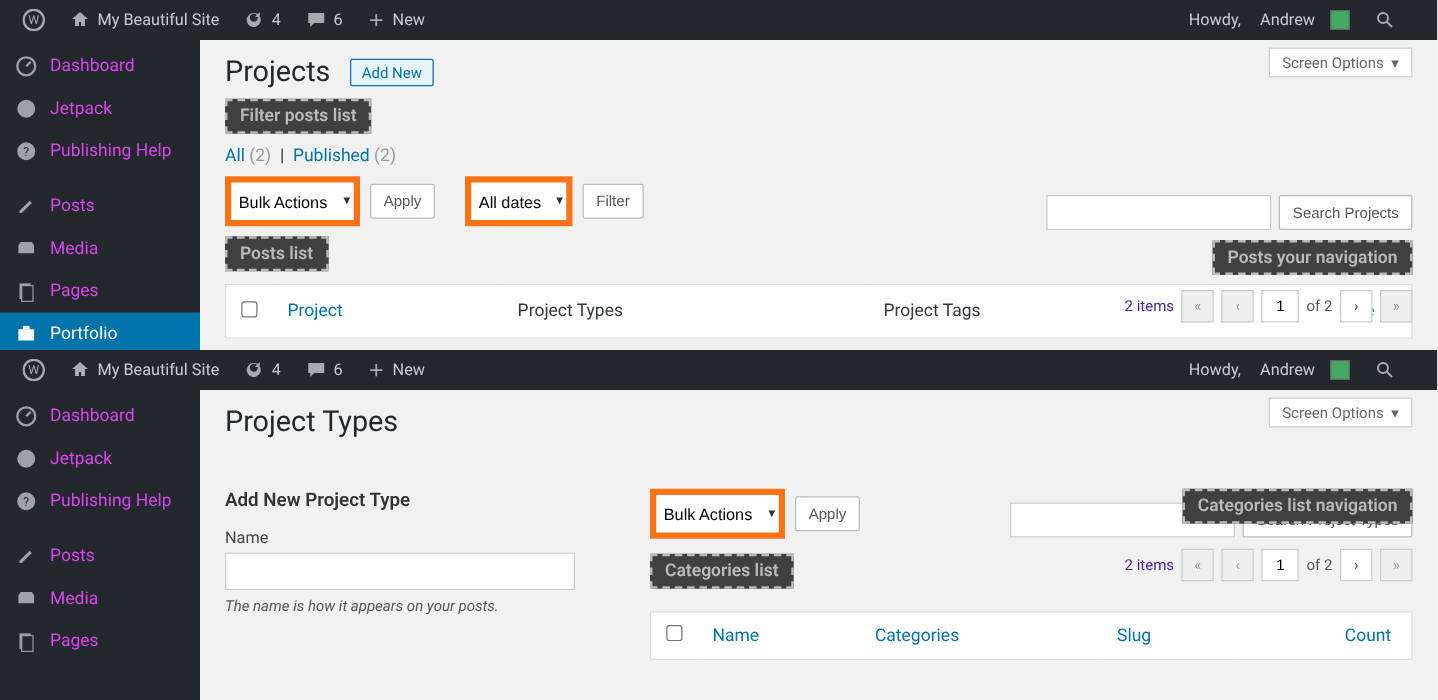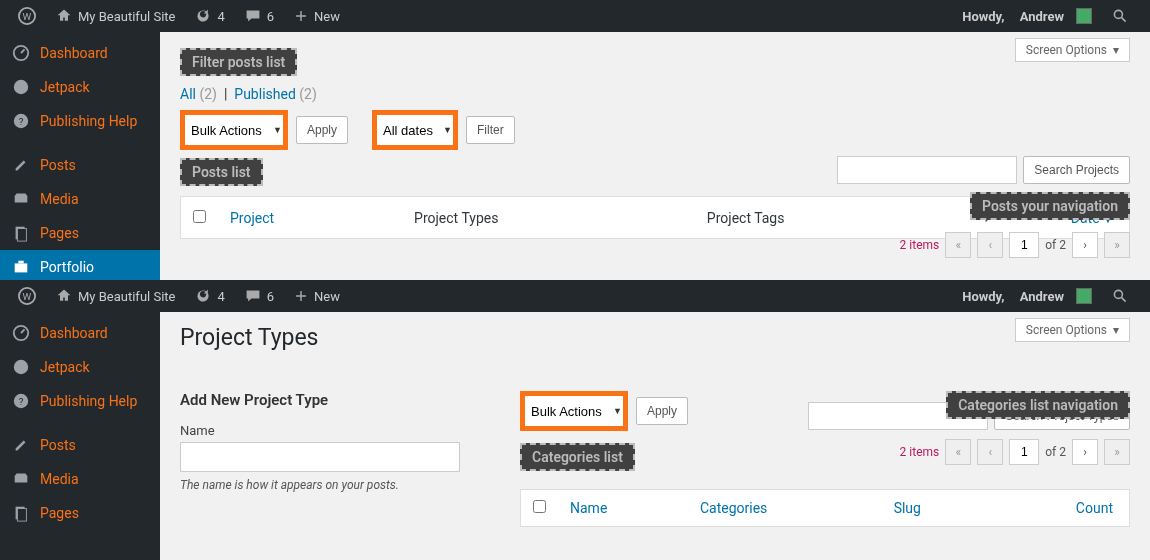--- a/index.html
+++ b/index.html
@@ -6,27 +6,27 @@
   body { font-family: -apple-system, BlinkMacSystemFont, "Segoe UI", Roboto, sans-serif; background: #fff; width: 1150px; }
   .shot { width: 1150px; position: relative; overflow: hidden; background: #f1f1f1; }
   .shot1 { height: 280px; }
   .shot2 { height: 280px; }
 
   
   .topbar { height: 32px; background: #23282d; color: #ccc; display: flex; align-items: center; font-size: 13px; }
   .tb-left { display: flex; align-items: center; gap: 0; padding-left: 8px; }
   .tb-item { display: flex; align-items: center; gap: 6px; padding: 0 10px; height: 32px; cursor: pointer; color: #ccc; }
   .tb-item svg { fill: #aaa; }
-  .tb-right { margin-left: auto; display: flex; align-items: center; padding-right: 12px; font-weight: bold; }
+  .tb-right { margin-left: auto; display: flex; align-items: center; padding-right: 24px; }
   .avatar { width: 16px; height: 16px; background: #4a6; display: inline-block; margin-left: 6px; border:1px solid #666; }
 
   
   .admin { display: flex; height: calc(100% - 32px); }
   .sidebar { width: 160px; background: #23282d; color: #ccc; font-size: 14px; padding-top: 4px; }
-  .side-item { display: flex; align-items: center; gap: 10px; padding: 8px 12px; cursor: pointer; color: #f97316; position:relative; }
+  .side-item { display: flex; align-items: center; gap: 10px; padding: 8px 12px; cursor: pointer; color: #d946ef; position:relative; }
   .side-item.current { background: #0073aa; color: #fff; }
   .side-item.current::after{
     content:""; position:absolute; right:-8px; top:50%; transform:translateY(-50%);
     border:8px solid transparent; border-left-color:#0073aa;
   }
   .side-sep { height: 10px; }
   .side-item svg { fill: #9ca2a7; width: 18px; height: 18px; flex-shrink:0; }
   .side-item.current svg { fill: #fff; }
 
   
@@ -48,21 +48,21 @@
   .selwrap::after{content:"▼"; font-size:9px; position:absolute; right:6px; top:50%; transform:translateY(-50%); color:#333; pointer-events:none;}
   .btn { background: #fff; border: 1px solid #bbb; padding: 4px 10px; font-size: 12px; color: #555; border-radius: 2px; cursor:pointer; height:28px; }
 
   .search-row { position:absolute; top:124px; right:20px; display:flex; gap:6px; }
   .search-row.s2 { top:90px; }
   .search-row input { height:28px; width:180px; border:1px solid #ccc; padding:0 6px; font-size:13px;}
 
   .nav-ghost { position:absolute; right:20px; }
 
   .pager { position:absolute; right:20px; display:flex; align-items:center; gap:6px; font-size:12px; color:#555;}
-  .pager .itm{color:#be185d;}
+  .pager .itm{color:#4c1d95;}
   .pg-btn{ width:26px; height:26px; border:1px solid #ccc; background:#efefef; display:flex; align-items:center; justify-content:center; font-size:12px; color:#999;}
   .pg-btn.on{ background:#fff; color:#555;}
   .pg-input{ width:30px; height:26px; border:1px solid #ccc; text-align:center; font-size:12px;}
 
   table.listtbl { width:100%; border:1px solid #ddd; border-collapse:collapse; background:#fff; margin-top:44px;}
   table.listtbl th { text-align:left; padding:10px 12px; font-weight:400; font-size:14px; color:#32373c;}
   table.listtbl th a { color:#0073aa; text-decoration:none;}
   table.listtbl th .srt{ font-size:10px;}
   .cb-col{ width:36px; text-align:center;}
 
@@ -176,20 +176,24 @@
           <span>Portfolio</span>
         </div>
     </div>
 
     <div class="main">
       <div class="screen-opts">
           <span>Screen Options</span>
           <span>▾</span>
         </div>
 
+      <div class="hdr-row">
+        <h1 class="page-title">Projects</h1>
+        <span class="addnew-btn">Add New</span>
+      </div>
 
       <div style="margin-top:8px;">
         <span class="ghost">Filter posts list</span>
       </div>
 
       <div class="subsub">
         <a href="#">All</a>
         <span class="cnt">(2)</span>
         &nbsp;<span>|</span>&nbsp;
         <a href="#">Published</a>

